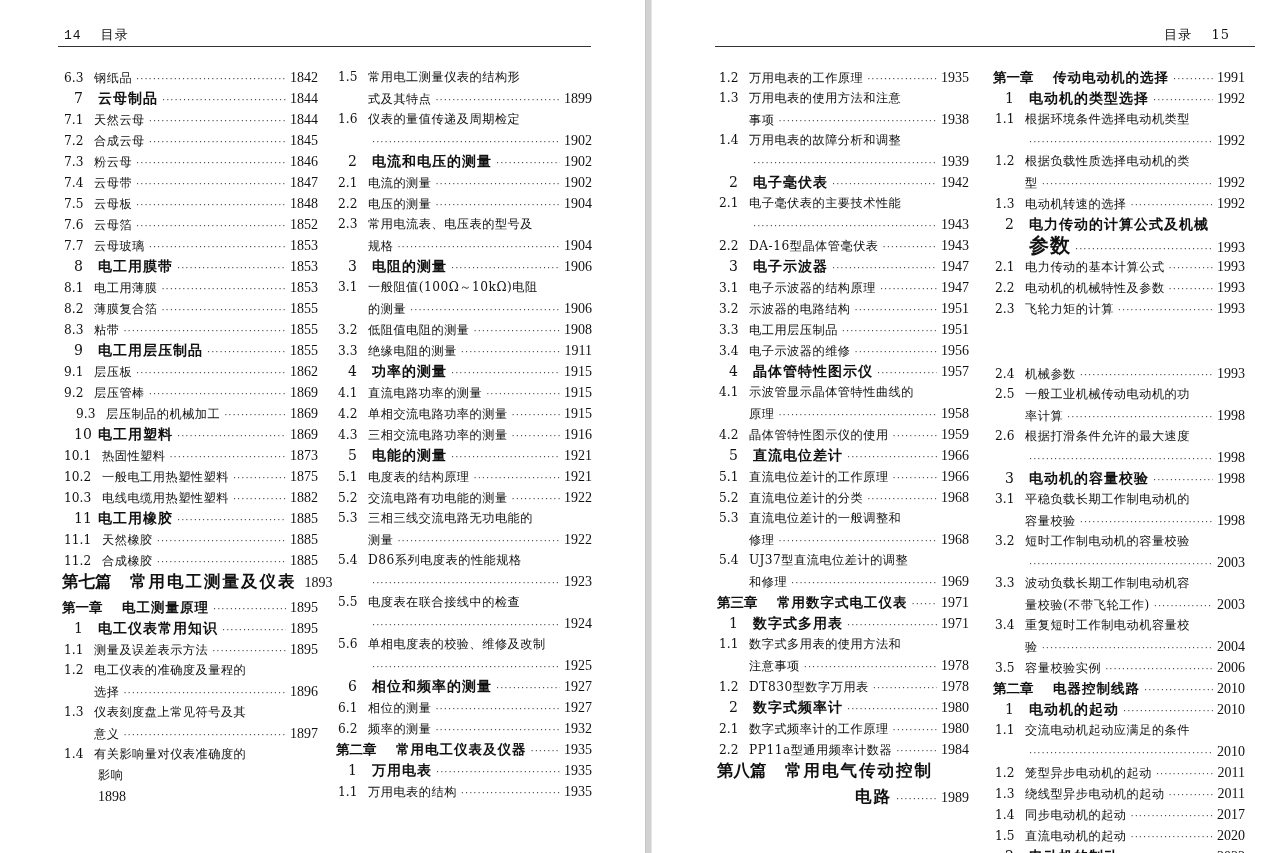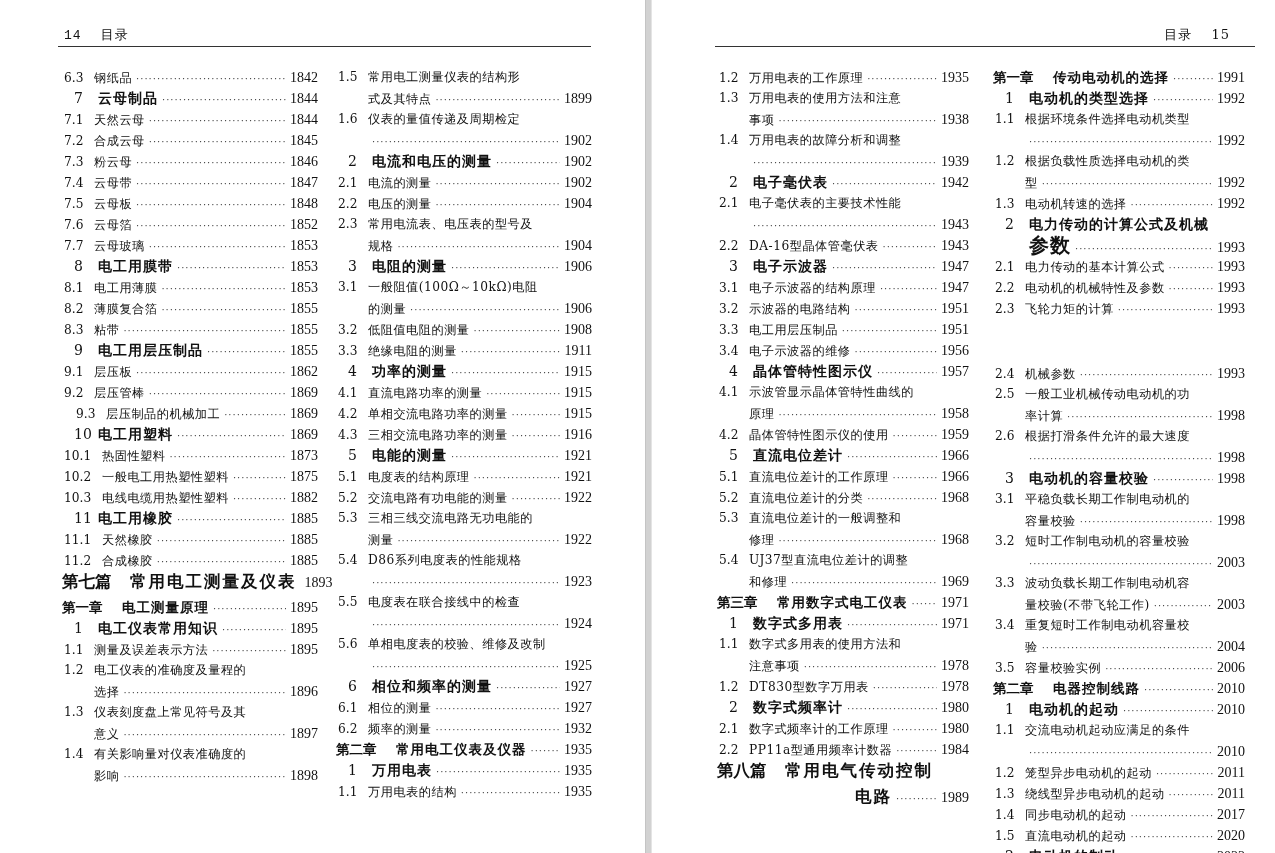--- a/index.html
+++ b/index.html
@@ -287,21 +287,21 @@
           <span class="title">意义</span>
           <span class="dots"></span>
           <span class="page-no">1897</span>
         </div>
       </div>
       <div class="entry tall">
         <div class="line" style="padding-left: 2px;">
           <span class="sec" style="width: 30px;">1.4</span>
           <span class="title">有关影响量对仪表准确度的</span>
         </div>
-        <div class="line" style="padding-left: 32px;">
+        <div class="line" style="padding-left: 32px; flex-direction: column;">
           <span class="title">影响</span>
           <span class="dots"></span>
           <span class="page-no">1898</span>
         </div>
       </div>
     </div>
   <div class="col" id="L1" style="left:336px; width:256px;">
       <div class="entry tall">
         <div class="line" style="padding-left: 2px;">
           <span class="sec" style="width: 30px;">1.5</span>

